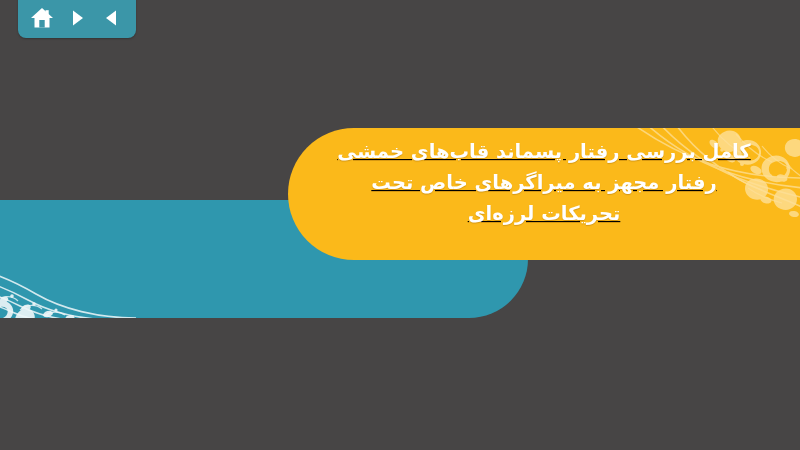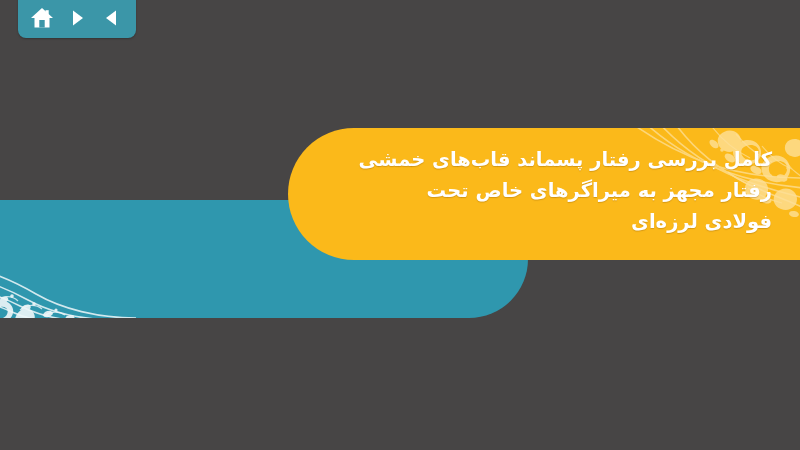--- a/index.html
+++ b/index.html
@@ -89,24 +89,26 @@
     width: 210px;
     height: 132px;
     opacity: 0.55;
   }
 
   
   #title-block {
     position: absolute;
     left: 0;
     right: 0;
-    top: 8px;
+    top: 0;
     padding: 8px 28px 0 28px;
     box-sizing: border-box;
+    text-align: center;
     direction: rtl;
+    text-decoration: underline;
   }
   .title-line {
     color: #FFFFFF;
     font-family: "DejaVu Sans", sans-serif;
     font-size: 19.5px;
     font-weight: bold;
     line-height: 31px;
     white-space: nowrap;
     text-shadow: 0 1px 1px rgba(120,70,0,0.28);
     letter-spacing: 0;
@@ -193,21 +195,21 @@
         <path d="M172,18 c8,10 18,18 30,23"></path>
         <path d="M196,34 c5,7 11,12 18,16"></path>
         <path d="M138,44 c10,8 22,14 34,18"></path>
         <path d="M158,60 c10,7 22,12 34,15"></path>
       </g>
     </svg>
 
     <div id="title-block">
       <div class="title-line">کامل بررسی رفتار پسماند قاب‌های خمشی</div>
       <div class="title-line">رفتار مجهز به میراگرهای خاص تحت</div>
-      <div class="title-line">فولادی لرزه‌ای</div>
+      <div class="title-line">تحریکات لرزه‌ای</div>
     </div>
   </div>
 
   <div id="navbar">
 
     <div class="nav-btn">
       <svg width="20" height="20" viewBox="0 0 20 20">
         <path d="M14 2.5 L14 17.5 L4 10 Z" fill="#FFFFFF"></path>
       </svg>
     </div>

